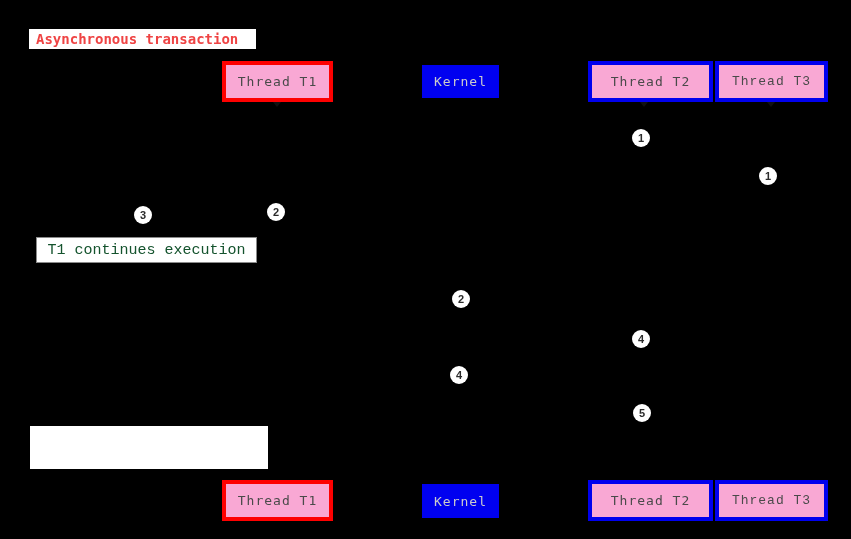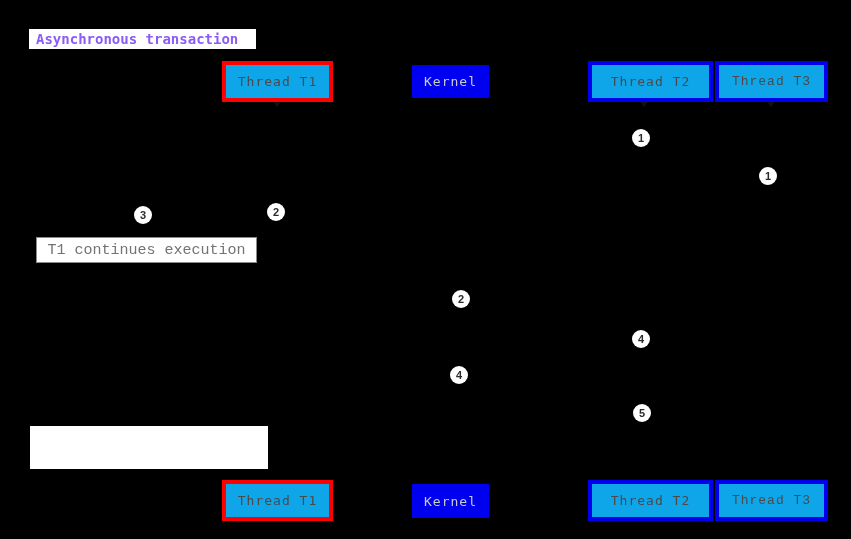--- a/index.html
+++ b/index.html
@@ -17,32 +17,32 @@
   }
   .title-note {
     position: absolute;
     left: 28px;
     top: 28px;
     width: 229px;
     height: 22px;
     box-sizing: border-box;
     background: #ffffff;
     border: 1px solid #000000;
-    color: #8b5cf6;
+    color: #ef4444;
     font-weight: bold;
     font-size: 14px;
     line-height: 20px;
     padding-left: 7px;
     white-space: nowrap;
     overflow: hidden;
   }
   .participant {
     position: absolute;
     box-sizing: border-box;
-    background: #0ea5e9;
+    background: #f9a8d4;
     color: #4a4a4a;
     font-size: 13px;
     letter-spacing: 1px;
     display: flex;
     align-items: center;
     justify-content: center;
     white-space: nowrap;
   }
   .participant.red {
     border: 4px solid #fe0000;
@@ -53,42 +53,42 @@
   .participant.kernel {
     background: #0000f0;
     border: none;
     color: #cccccc;
   }
   .row-top.thread { top: 61px; height: 41px; }
   .row-bottom.thread { top: 480px; height: 41px; }
   .pos-t1 { left: 222px; width: 111px; }
   .pos-t2 { left: 588px; width: 125px; }
   .pos-t3 { left: 715px; width: 113px; font-family: Liberation Mono, monospace; }
-  .pos-kernel { left: 412px; width: 77px; }
+  .pos-kernel { left: 422px; width: 77px; }
   .row-top.kernel { top: 65px; height: 33px; }
   .row-bottom.kernel { top: 484px; height: 34px; }
   .seq-circle {
     position: absolute;
     width: 18px;
     height: 18px;
     border-radius: 50%;
     background: #ffffff;
     color: #2b2b2b;
     font-family: "Liberation Sans", sans-serif;
     font-weight: bold;
     font-size: 11px;
     line-height: 18px;
     text-align: center;
   }
   .note {
     position: absolute;
     box-sizing: border-box;
     background: #ffffff;
     border: 1px solid #8a8a8a;
-    color: #737373;
+    color: #14532d;
     font-family: "Liberation Mono", monospace;
     font-size: 15px;
     display: flex;
     align-items: center;
     justify-content: center;
     white-space: nowrap;
     overflow: hidden;
   }
   .note-t1 {
     left: 36px;

